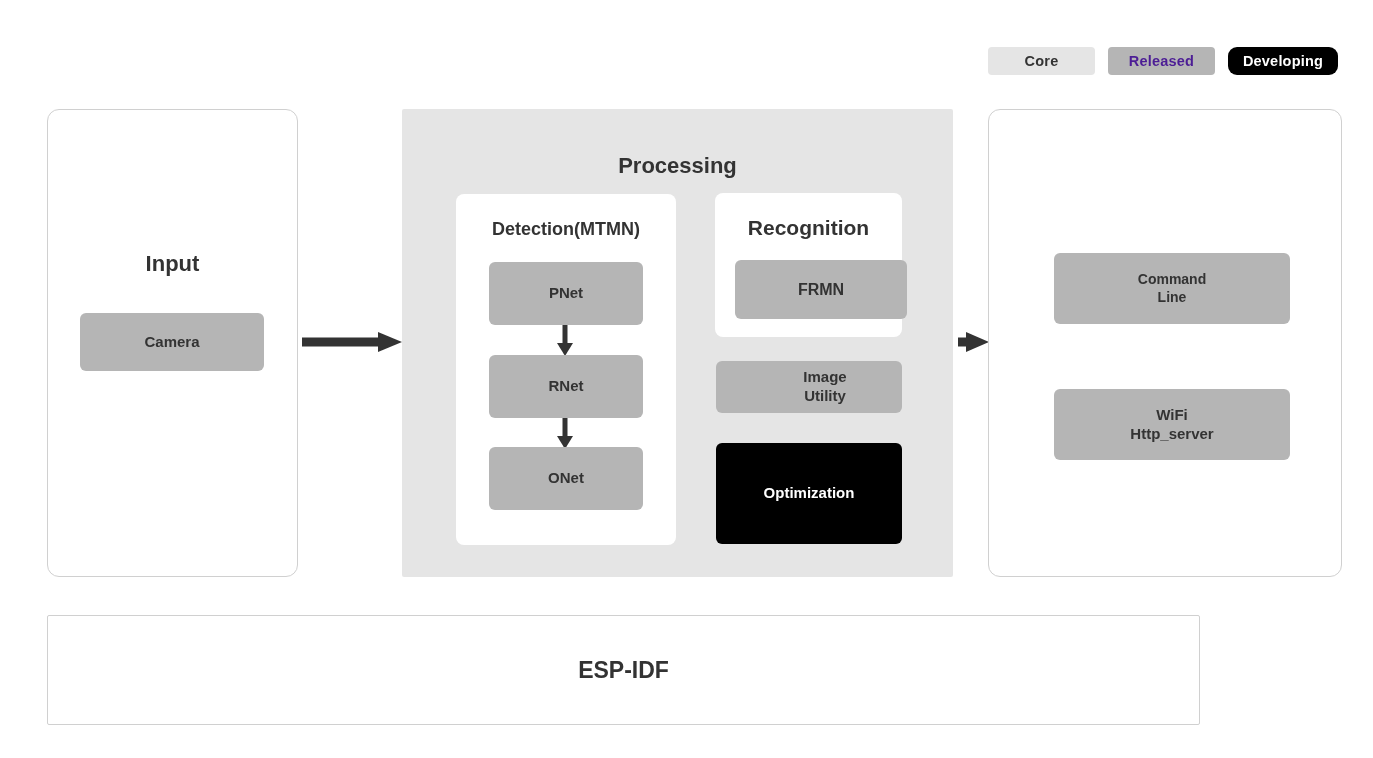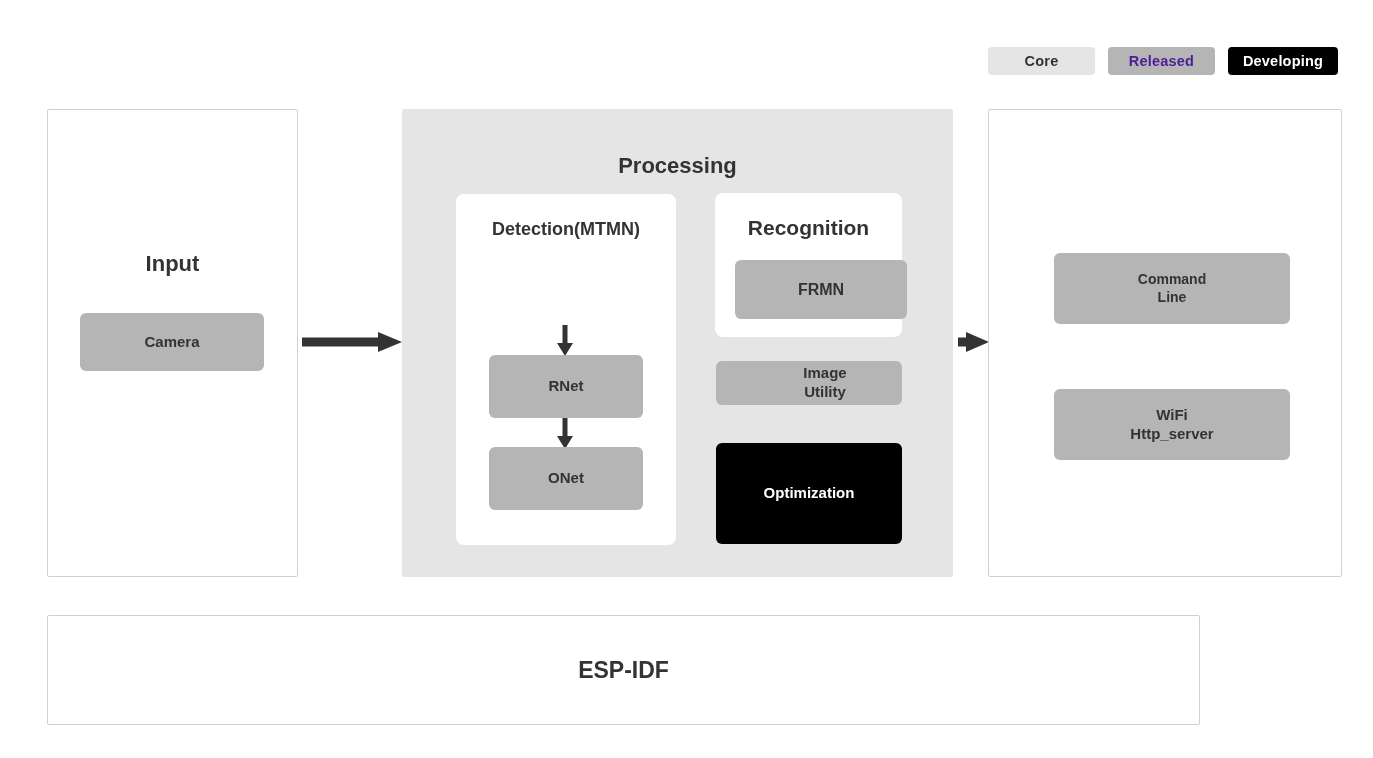--- a/index.html
+++ b/index.html
@@ -41,29 +41,29 @@
     align-items: center;
     justify-content: center;
     font-size: 14.5px;
     font-weight: bold;
     letter-spacing: 0.2px;
     box-sizing: border-box;
     padding: 0 14px;
   }
   .chip-core     { width: 107px; background: #e5e5e5; color: #333333; }
   .chip-released { width: 107px; background: #b5b5b5; color: #4c1d95; }
-  .chip-develop  { width: 110px; background: #000000; color: #ffffff; }
+  .chip-develop  { width: 110px; background: #000000; color: #ffffff; border-radius: 9px; }
 
   
   .panel {
     position: absolute;
     background: #ffffff;
     border: 1px solid #d0d0d0;
     box-sizing: border-box;
-    border-radius: 2px;
+    border-radius: 12px;
   }
   #panel-input  { left: 47px;  top: 109px; width: 251px; height: 468px; }
   #panel-output { left: 988px; top: 109px; width: 354px; height: 468px; }
 
   #panel-processing {
     position: absolute;
     left: 402px; top: 109px;
     width: 551px; height: 468px;
     background: #e5e5e5;
     box-sizing: border-box;
@@ -139,21 +139,21 @@
     white-space: pre-line;
   }
   .box-released { background: #b5b5b5; color: #333333; }
   .box-develop  { background: #000000; color: #ffffff; }
 
   #box-camera     { left: 80px;  top: 313px; width: 184px; height: 58px;  font-size: 15px; }
   #box-pnet       { left: 489px; top: 262px; width: 154px; height: 63px;  font-size: 15px; }
   #box-rnet       { left: 489px; top: 355px; width: 154px; height: 63px;  font-size: 15px; }
   #box-onet       { left: 489px; top: 447px; width: 154px; height: 63px;  font-size: 15px; text-align: right; }
   #box-frmn       { left: 735px; top: 260px; width: 172px; height: 59px;  font-size: 16px; }
-  #box-imageutil  { left: 716px; top: 361px; width: 186px; height: 44px;  font-size: 15px; padding-left: 32px; }
+  #box-imageutil  { left: 716px; top: 361px; width: 186px; height: 52px;  font-size: 15px; padding-left: 32px; }
   #box-optimize   { left: 716px; top: 443px; width: 186px; height: 101px; font-size: 15px; }
   #box-cmdline    { left: 1054px; top: 253px; width: 236px; height: 71px; font-size: 14px; }
   #box-wifi       { left: 1054px; top: 389px; width: 236px; height: 71px; font-size: 15px; }
 
   
   .arrow { position: absolute; }
   #arrow-input-processing { left: 302px; top: 330px; }
   #arrow-processing-output { left: 958px; top: 330px; }
   #arrow-pnet-rnet { left: 552px; top: 325px; }
   #arrow-rnet-onet { left: 552px; top: 418px; }
@@ -179,20 +179,21 @@
     <polygon points="76,2 100,12 76,22" fill="#333333"></polygon>
   </svg>
 
   <div id="panel-processing">
     <div class="panel-title" style="top:44px;">Processing</div>
   </div>
 
   <div class="subcard" id="card-detection"></div>
   <div class="subcard-title" id="title-detection" style="left:456px; width:220px;">Detection(MTMN)</div>
 
+  <div class="box box-released" id="box-pnet">PNet</div>
 
   <svg class="arrow" id="arrow-pnet-rnet" width="26" height="32">
     <line x1="13" y1="0" x2="13" y2="20" stroke="#333333" stroke-width="5"></line>
     <polygon points="5,18 21,18 13,31" fill="#333333"></polygon>
   </svg>
 
   <div class="box box-released" id="box-rnet">RNet</div>
 
   <svg class="arrow" id="arrow-rnet-onet" width="26" height="32">
     <line x1="13" y1="0" x2="13" y2="20" stroke="#333333" stroke-width="5"></line>

